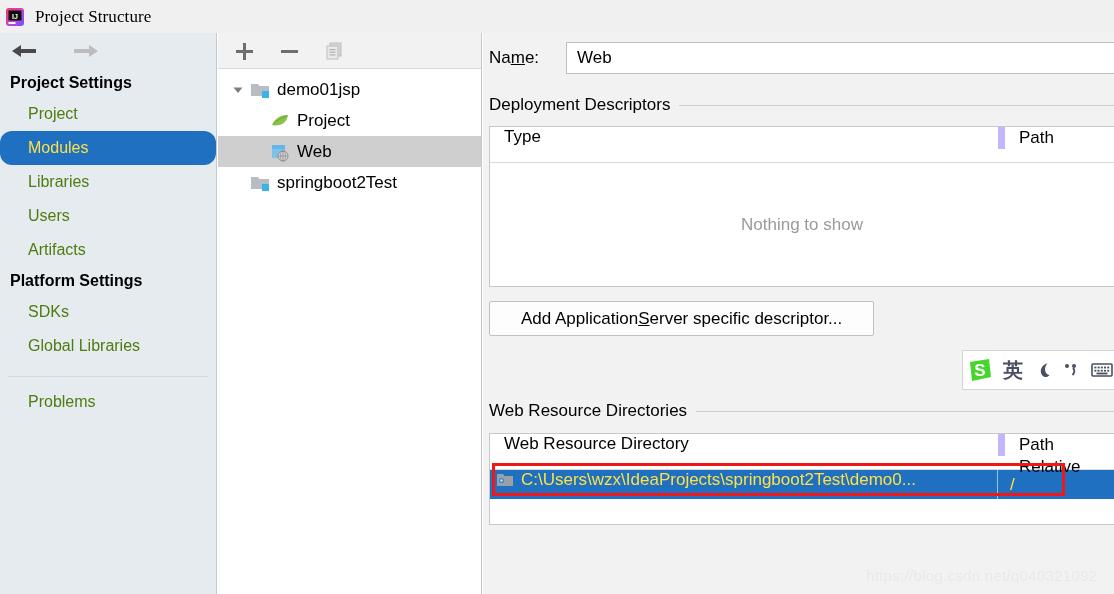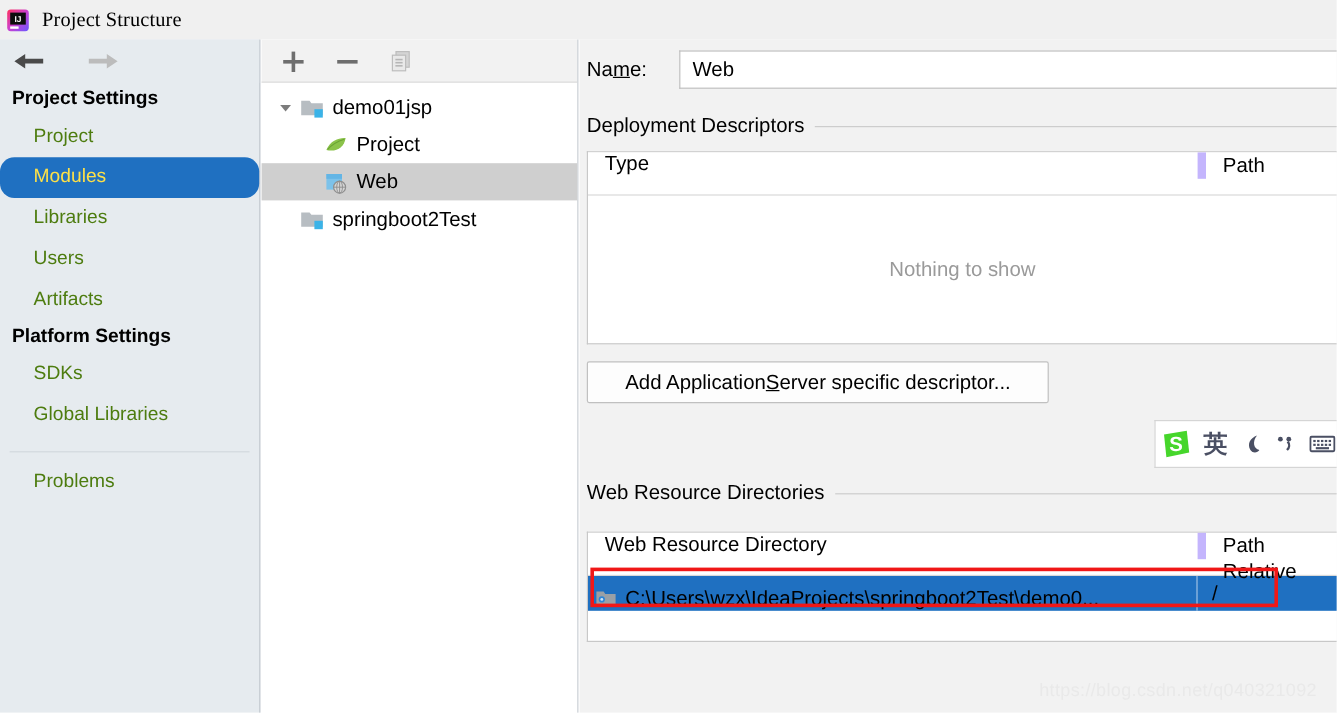--- a/index.html
+++ b/index.html
@@ -133,27 +133,27 @@
   .ime-bar {
     position: absolute; left: 962px; top: 350px; width: 152px; height: 40px;
     background: #ffffff; border: 1px solid #d5d5d5; border-right: none;
     display: flex; align-items: center; gap: 10px; padding-left: 4px;
     overflow: hidden;
   }
   .ime-icon { display: flex; align-items: center; justify-content: center; flex: none; }
   .ime-cn { font-size: 20px; color: #4a4f63; font-weight: bold; font-family: "DejaVu Sans", sans-serif; }
 
   .wr-table {
-    margin-top: 22px; margin-left: 6px;
+    margin-top: 12px; margin-left: 6px;
     background: #ffffff; border: 1px solid #c8c8c8; border-right: none;
     width: 625px; height: 92px; position: relative;
   }
   .wr-row {
-    height: 29px; display: flex; align-items: flex-end;
-    background: #1f70c1; color: #000000; font-size: 17px;
+    height: 29px; display: flex; align-items: flex-start;
+    background: #1f70c1; color: #fde047; font-size: 17px;
   }
   .wr-cell-1 { width: 507px; display: flex; align-items: center; padding-left: 6px; overflow: hidden; white-space: nowrap; }
   .wr-cell-2 { flex: 1; border-left: 1px solid #9dc0e4; height: 29px; line-height: 29px; padding-left: 12px; }
   .folder-sm { width: 18px; height: 16px; margin-right: 7px; flex: none; }
 
   .redbox {
     position: absolute; left: 2px; top: 29px; width: 573px; height: 33px;
     border: 3px solid #f01717; pointer-events: none;
   }
   .watermark {

